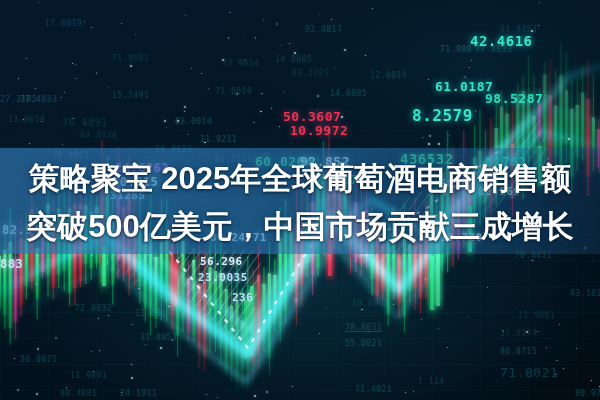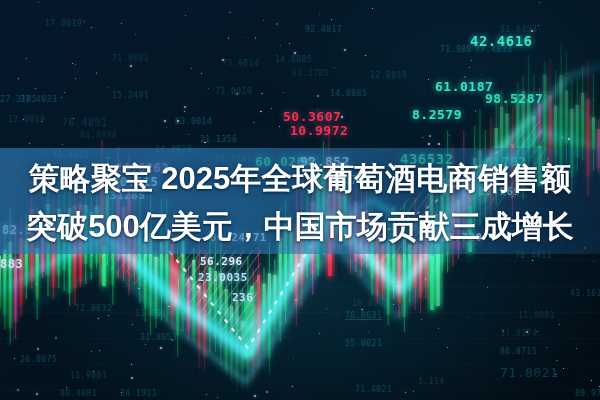--- a/index.html
+++ b/index.html
@@ -462,36 +462,36 @@
       <div class="num" style="left: 292px; top: 70px; font-size: 8px; color: rgb(53, 185, 201); opacity: 0.17; text-shadow: rgba(40, 180, 200, 0.5) 0px 0px 4px;">83.2785</div>
       <div class="num" style="left: 330px; top: 90px; font-size: 8px; color: rgb(53, 185, 201); opacity: 0.27; text-shadow: rgba(40, 180, 200, 0.5) 0px 0px 4px;">14.8085</div>
       <div class="num" style="left: 370px; top: 72px; font-size: 8px; color: rgb(53, 185, 201); opacity: 0.21; text-shadow: rgba(40, 180, 200, 0.5) 0px 0px 4px;">12.0019</div>
       <div class="num" style="left: 0px; top: 96px; font-size: 8px; color: rgb(53, 185, 201); opacity: 0.28; text-shadow: rgba(40, 180, 200, 0.5) 0px 0px 4px;">27.3185</div>
       <div class="num" style="left: 20px; top: 96px; font-size: 8px; color: rgb(53, 185, 201); opacity: 0.29; text-shadow: rgba(40, 180, 200, 0.5) 0px 0px 4px;">77.4033</div>
       <div class="num" style="left: 8px; top: 116px; font-size: 8px; color: rgb(53, 185, 201); opacity: 0.19; text-shadow: rgba(40, 180, 200, 0.5) 0px 0px 4px;">13.0019</div>
       <div class="num" style="left: 62px; top: 118px; font-size: 10px; color: rgb(53, 185, 201); opacity: 0.17; text-shadow: rgba(40, 180, 200, 0.5) 0px 0px 4px;">76.4891</div>
       <div class="num" style="left: 175px; top: 118px; font-size: 8px; color: rgb(53, 185, 201); opacity: 0.29; text-shadow: rgba(40, 180, 200, 0.5) 0px 0px 4px;">63.0014</div>
       <div class="num" style="left: 80px; top: 132px; font-size: 8px; color: rgb(53, 185, 201); opacity: 0.17; text-shadow: rgba(40, 180, 200, 0.5) 0px 0px 4px;">84.4938</div>
       <div class="num" style="left: 155px; top: 146px; font-size: 8px; color: rgb(53, 185, 201); opacity: 0.26; text-shadow: rgba(40, 180, 200, 0.5) 0px 0px 4px;">14.0019</div>
-      <div class="num" style="left: 200px; top: 136px; font-size: 8px; color: rgb(53, 185, 201); opacity: 0.31; text-shadow: rgba(40, 180, 200, 0.5) 0px 0px 4px;">21.1356</div>
+      <div class="num" style="left: 200px; top: 136px; font-size: 8px; color: rgb(53, 185, 201); opacity: 0.31; text-shadow: rgba(40, 180, 200, 0.5) 0px 0px 4px;">11.9211</div>
       <div class="num" style="left: 52px; top: 152px; font-size: 8px; color: rgb(53, 185, 201); opacity: 0.32; text-shadow: rgba(40, 180, 200, 0.5) 0px 0px 4px;">70.4011</div>
       <div class="num" style="left: 215px; top: 156px; font-size: 8px; color: rgb(53, 185, 201); opacity: 0.28; text-shadow: rgba(40, 180, 200, 0.5) 0px 0px 4px;">81.3141</div>
       <div class="num" style="left: 530px; top: 140px; font-size: 8px; color: rgb(53, 185, 201); opacity: 0.2; text-shadow: rgba(40, 180, 200, 0.5) 0px 0px 4px;">27.0091</div>
       <div class="num" style="left: 505px; top: 226px; font-size: 8px; color: rgb(53, 185, 201); opacity: 0.28; text-shadow: rgba(40, 180, 200, 0.5) 0px 0px 4px;">75.0081</div>
       <div class="num" style="left: 515px; top: 252px; font-size: 8px; color: rgb(53, 185, 201); opacity: 0.27; text-shadow: rgba(40, 180, 200, 0.5) 0px 0px 4px;">70.4411</div>
       <div class="num" style="left: 518px; top: 312px; font-size: 8px; color: rgb(53, 185, 201); opacity: 0.19; text-shadow: rgba(40, 180, 200, 0.5) 0px 0px 4px;">11.9081</div>
       <div class="num" style="left: 500px; top: 330px; font-size: 8px; color: rgb(53, 185, 201); opacity: 0.17; text-shadow: rgba(40, 180, 200, 0.5) 0px 0px 4px;">17.0174</div>
       <div class="num" style="left: 500px; top: 348px; font-size: 8px; color: rgb(53, 185, 201); opacity: 0.29; text-shadow: rgba(40, 180, 200, 0.5) 0px 0px 4px;">86.8715</div>
       <div class="num" style="left: 500px; top: 366px; font-size: 13px; color: rgb(53, 185, 201); opacity: 0.24; text-shadow: rgba(40, 180, 200, 0.5) 0px 0px 4px;">71.8021</div>
       <div class="num" style="left: 570px; top: 290px; font-size: 8px; color: rgb(53, 185, 201); opacity: 0.25; text-shadow: rgba(40, 180, 200, 0.5) 0px 0px 4px;">43.1014</div>
       <div class="num" style="left: 575px; top: 390px; font-size: 8px; color: rgb(53, 185, 201); opacity: 0.28; text-shadow: rgba(40, 180, 200, 0.5) 0px 0px 4px;">80.9701</div>
       <div class="num" style="left: 355px; top: 386px; font-size: 8px; color: rgb(53, 185, 201); opacity: 0.25; text-shadow: rgba(40, 180, 200, 0.5) 0px 0px 4px;">71.4021</div>
       <div class="num" style="left: 418px; top: 378px; font-size: 8px; color: rgb(53, 185, 201); opacity: 0.2; text-shadow: rgba(40, 180, 200, 0.5) 0px 0px 4px;">1.114</div>
       <div class="num" style="left: 345px; top: 340px; font-size: 8px; color: rgb(53, 185, 201); opacity: 0.3; text-shadow: rgba(40, 180, 200, 0.5) 0px 0px 4px;">55.0021</div>
-      <div class="num" style="left: 345px; top: 312px; font-size: 8px; color: rgb(53, 185, 201); opacity: 0.26; text-shadow: rgba(40, 180, 200, 0.5) 0px 0px 4px; text-decoration: underline;">78.8631</div>
+      <div class="num" style="left: 345px; top: 324px; font-size: 8px; color: rgb(53, 185, 201); opacity: 0.26; text-shadow: rgba(40, 180, 200, 0.5) 0px 0px 4px; text-decoration: underline;">78.8631</div>
       <div class="num" style="left: 352px; top: 300px; font-size: 8px; color: rgb(53, 185, 201); opacity: 0.18; text-shadow: rgba(40, 180, 200, 0.5) 0px 0px 4px;">18.8063</div>
       <div class="num" style="left: 75px; top: 305px; font-size: 8px; color: rgb(53, 185, 201); opacity: 0.24; text-shadow: rgba(40, 180, 200, 0.5) 0px 0px 4px;">72.0032</div>
       <div class="num" style="left: 135px; top: 310px; font-size: 8px; color: rgb(53, 185, 201); opacity: 0.25; text-shadow: rgba(40, 180, 200, 0.5) 0px 0px 4px;">13.0019</div>
       <div class="num" style="left: 140px; top: 334px; font-size: 8px; color: rgb(53, 185, 201); opacity: 0.26; text-shadow: rgba(40, 180, 200, 0.5) 0px 0px 4px;">31.8053</div>
       <div class="num" style="left: 20px; top: 356px; font-size: 8px; color: rgb(53, 185, 201); opacity: 0.28; text-shadow: rgba(40, 180, 200, 0.5) 0px 0px 4px;">26.0075</div>
       <div class="num" style="left: 70px; top: 372px; font-size: 8px; color: rgb(53, 185, 201); opacity: 0.22; text-shadow: rgba(40, 180, 200, 0.5) 0px 0px 4px;">11.9001</div>
       <div class="num" style="left: 60px; top: 390px; font-size: 8px; color: rgb(53, 185, 201); opacity: 0.23; text-shadow: rgba(40, 180, 200, 0.5) 0px 0px 4px;">80.4081</div>
       <div class="num" style="left: 120px; top: 390px; font-size: 8px; color: rgb(53, 185, 201); opacity: 0.26; text-shadow: rgba(40, 180, 200, 0.5) 0px 0px 4px;">24.1911</div>
     </div>
 
@@ -685,21 +685,21 @@
       <div class="dot" style="left: 393.3px; top: 303.8px; width: 1.2px; height: 1.2px; opacity: 0.89; box-shadow: rgba(180, 235, 255, 0.8) 0px 0px 4.8px;"></div>
       <div class="dot" style="left: 93.2px; top: 371.3px; width: 1.2px; height: 1.2px; opacity: 0.6; box-shadow: rgba(180, 235, 255, 0.8) 0px 0px 2px;"></div>
       <div class="dot" style="left: 293.8px; top: 52.3px; width: 2.1px; height: 2.1px; opacity: 0.78; box-shadow: rgba(180, 235, 255, 0.8) 0px 0px 3.3px;"></div>
       <div class="dot" style="left: 294.7px; top: 298.6px; width: 2.1px; height: 2.1px; opacity: 0.48; box-shadow: rgba(180, 235, 255, 0.8) 0px 0px 4.4px;"></div>
     </div>
 
   <div class="layer" id="nums-bright">
       <div class="num" style="left: 470px; top: 34px; font-size: 14px; color: rgb(56, 242, 208); opacity: 0.95; font-weight: 700; text-shadow: rgba(56, 242, 208, 0.667) 0px 0px 6px, rgba(0, 200, 255, 0.35) 0px 0px 14px;">42.4616</div>
       <div class="num" style="left: 435px; top: 80px; font-size: 13px; color: rgb(56, 242, 208); opacity: 0.95; font-weight: 700; text-shadow: rgba(56, 242, 208, 0.667) 0px 0px 6px, rgba(0, 200, 255, 0.35) 0px 0px 14px;">61.0187</div>
       <div class="num" style="left: 485px; top: 92px; font-size: 13px; color: rgb(46, 232, 196); opacity: 0.95; font-weight: 700; text-shadow: rgba(46, 232, 196, 0.667) 0px 0px 6px, rgba(0, 200, 255, 0.35) 0px 0px 14px;">98.5287</div>
-      <div class="num" style="left: 412px; top: 108px; font-size: 13px; color: rgb(56, 242, 208); opacity: 0.95; font-weight: 700; text-shadow: rgba(56, 242, 208, 0.667) 0px 0px 6px, rgba(0, 200, 255, 0.35) 0px 0px 14px;">8.2579</div>
+      <div class="num" style="left: 412px; top: 108px; font-size: 16px; color: rgb(56, 242, 208); opacity: 0.95; font-weight: 700; text-shadow: rgba(56, 242, 208, 0.667) 0px 0px 6px, rgba(0, 200, 255, 0.35) 0px 0px 14px;">8.2579</div>
       <div class="num" style="left: 485px; top: 122px; font-size: 13px; color: rgb(46, 232, 196); opacity: 0.95; font-weight: 700; text-shadow: rgba(46, 232, 196, 0.667) 0px 0px 6px, rgba(0, 200, 255, 0.35) 0px 0px 14px; margin-top: 33px;">81792</div>
       <div class="num" style="left: 283px; top: 110px; font-size: 13px; color: rgb(255, 51, 85); opacity: 0.95; font-weight: 700; text-shadow: rgba(255, 51, 85, 0.667) 0px 0px 6px, rgba(0, 200, 255, 0.35) 0px 0px 14px;">50.3607</div>
       <div class="num" style="left: 290px; top: 124px; font-size: 13px; color: rgb(255, 51, 85); opacity: 0.95; font-weight: 700; text-shadow: rgba(255, 51, 85, 0.667) 0px 0px 6px, rgba(0, 200, 255, 0.35) 0px 0px 14px;">10.9972</div>
       <div class="num" style="left: 255px; top: 155px; font-size: 13px; color: rgb(47, 224, 138); opacity: 0.95; font-weight: 700; text-shadow: rgba(47, 224, 138, 0.667) 0px 0px 6px, rgba(0, 200, 255, 0.35) 0px 0px 14px;">60.0204</div>
       <div class="num" style="left: 300px; top: 155px; font-size: 13px; color: rgb(202, 247, 255); opacity: 0.95; font-weight: 700; text-shadow: rgba(202, 247, 255, 0.667) 0px 0px 6px, rgba(0, 200, 255, 0.35) 0px 0px 14px;">92.852</div>
       <div class="num" style="left: 312px; top: 174px; font-size: 12px; color: rgb(47, 224, 138); opacity: 0.95; font-weight: 700; text-shadow: rgba(47, 224, 138, 0.667) 0px 0px 6px, rgba(0, 200, 255, 0.35) 0px 0px 14px;">69.0179</div>
       <div class="num" style="left: 400px; top: 152px; font-size: 14px; color: rgb(47, 224, 138); opacity: 0.95; font-weight: 700; text-shadow: rgba(47, 224, 138, 0.667) 0px 0px 6px, rgba(0, 200, 255, 0.35) 0px 0px 14px;">436532</div>
       <div class="num" style="left: 115px; top: 162px; font-size: 12px; color: rgb(207, 111, 216); opacity: 0.95; font-weight: 700; text-shadow: rgba(207, 111, 216, 0.667) 0px 0px 6px, rgba(0, 200, 255, 0.35) 0px 0px 14px;">24.6262</div>
       <div class="num" style="left: 112px; top: 176px; font-size: 12px; color: rgb(202, 247, 255); opacity: 0.95; font-weight: 700; text-shadow: rgba(202, 247, 255, 0.667) 0px 0px 6px, rgba(0, 200, 255, 0.35) 0px 0px 14px;">30.515</div>
       <div class="num" style="left: 110px; top: 190px; font-size: 11px; color: rgb(127, 212, 232); opacity: 0.95; font-weight: 700; text-shadow: rgba(127, 212, 232, 0.667) 0px 0px 6px, rgba(0, 200, 255, 0.35) 0px 0px 14px;">31285</div>

